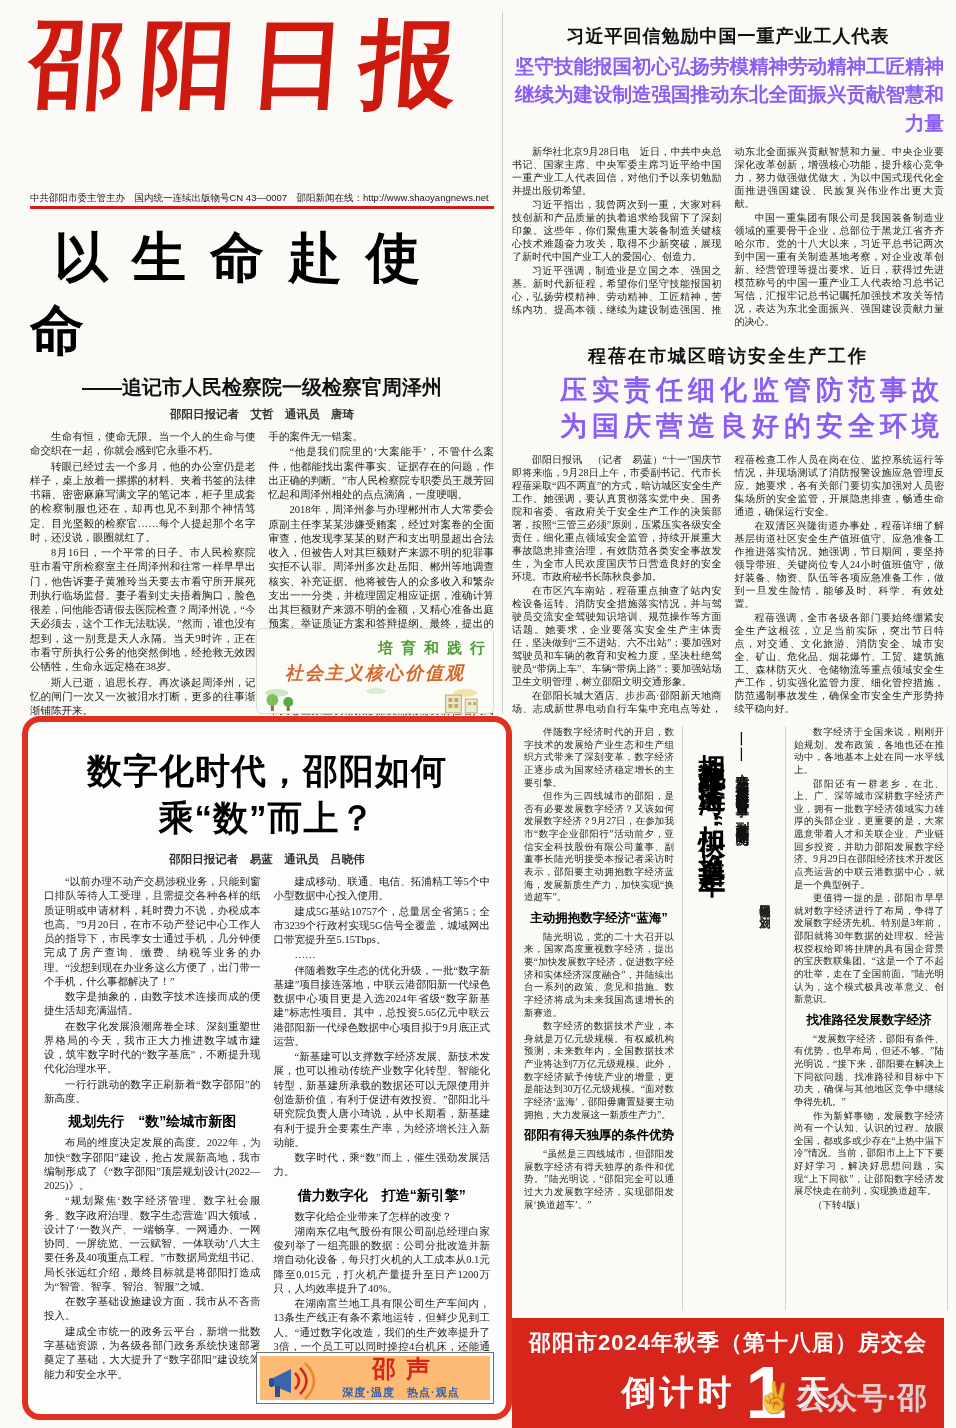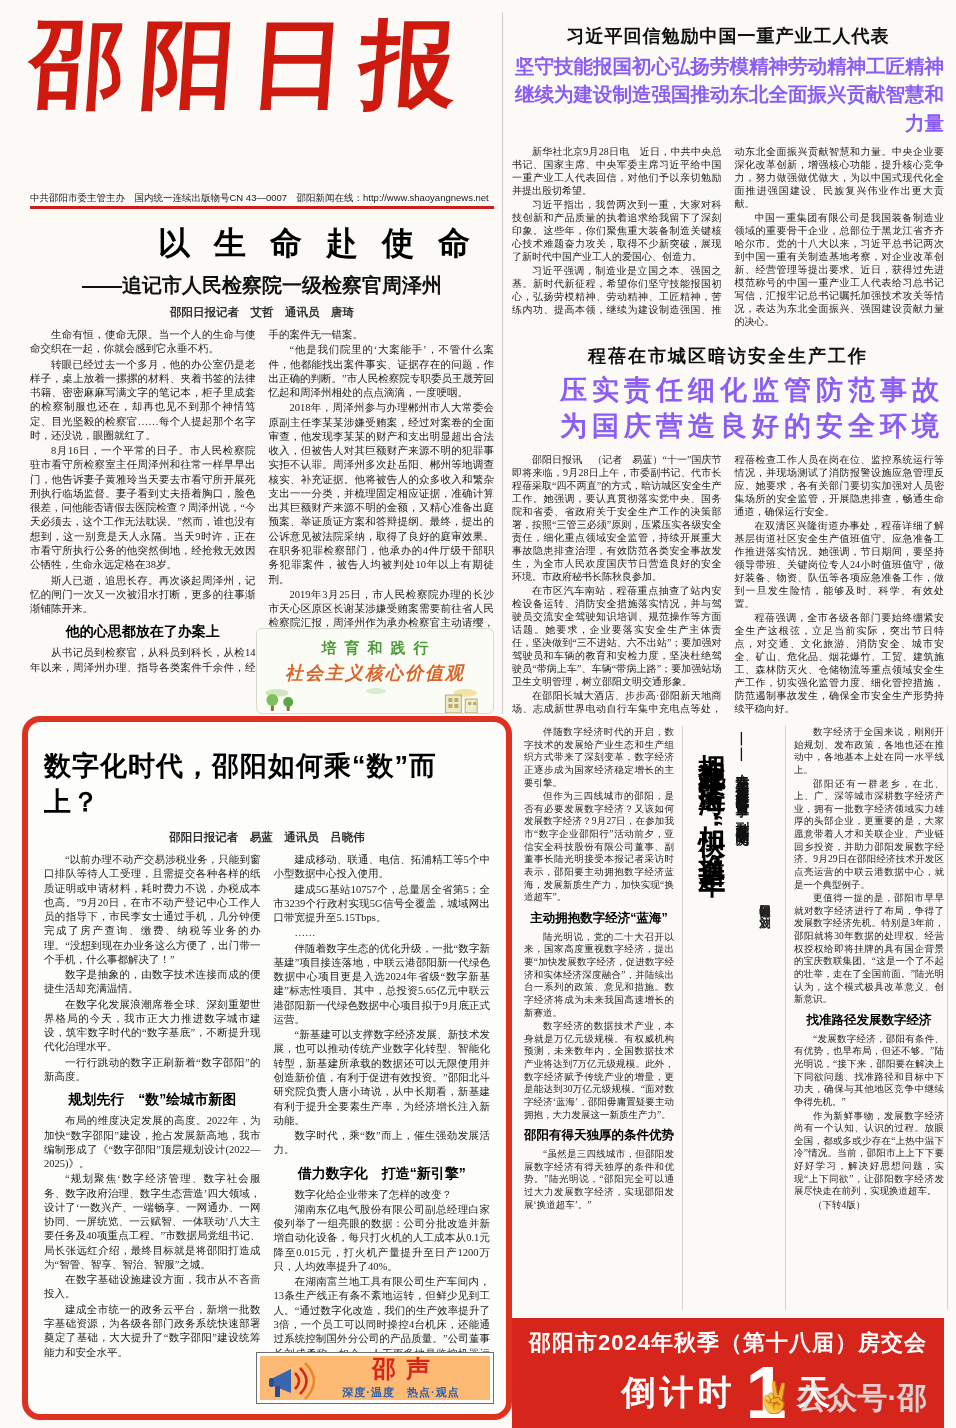--- a/index.html
+++ b/index.html
@@ -55,40 +55,40 @@
   .xi .cols2 { height:200px; margin-top:8px; }
 
   
   .chengbei { position:absolute; left:512px; top:344px; width:432px; height:370px; }
   .chengbei .kicker { font-size:18px; letter-spacing:2px; }
   .chengbei .bighead { font-size:27px; letter-spacing:5px; line-height:1.35; margin-top:4px; }
   .chengbei .cols2 { height:282px; margin-top:8px; }
 
   
   .zhou { position:absolute; left:30px; top:222px; width:464px; height:494px; }
-  .zhou-title { font-family:"Liberation Sans", sans-serif; text-align:right; font-weight:900;
-    font-size:32px; letter-spacing:24px; text-indent:24px; color:#000; }
+  .zhou-title { font-family:"Liberation Sans", sans-serif; text-align:left; font-weight:900;
+    font-size:54px; letter-spacing:24px; text-indent:24px; color:#000; }
   .zhou-sub { font-family:"Liberation Sans", sans-serif; text-align:center; font-weight:bold;
     font-size:20px; margin-top:6px; color:#111; }
   .zhou .byline { margin-top:6px; }
   .zhou .cols2 { height:376px; margin-top:8px; }
 
   .values-banner { position:absolute; right:0; bottom:2px; width:238px; height:86px;
     background:#fcfcf6; border:1px solid #d9d9cc; border-radius:6px; z-index:3; overflow:hidden; padding-top:10px; }
-  .vb-line1 { text-align:center; font-family:"Liberation Sans", sans-serif; font-weight:bold;
+  .vb-line1 { text-align:right; font-family:"Liberation Sans", sans-serif; font-weight:bold;
     font-size:15px; color:#4f9d3a; letter-spacing:8px; text-indent:8px; }
   .vb-line2 { text-align:center; font-weight:bold; font-style:italic; font-size:18px;
     color:#d9662a; letter-spacing:2px; margin-top:3px; }
   .vb-art { position:absolute; left:0; bottom:0; width:100%; height:26px; }
 
   
   .redbox { position:absolute; left:22px; top:716px; width:490px; height:704px;
     border:6px solid #e0301f; border-radius:18px; background:#fdfdfb; padding:26px 16px 10px; z-index:2; }
-  .digital-title { font-family:"Liberation Sans", sans-serif; text-align:left; font-weight:900;
-    font-size:27px; color:#000; letter-spacing:1px; }
+  .digital-title { font-family:"Liberation Sans", sans-serif; text-align:center; font-weight:900;
+    font-size:35px; color:#000; letter-spacing:1px; }
   .redbox .byline { margin:10px 0 8px; }
   .redbox .cols2 { height:532px; }
 
   .shaosheng { position:absolute; right:12px; bottom:10px; width:238px; height:52px;
     background:#fdba74; border:1.5px solid #6d6d6d; box-shadow:0 0 0 3px #fff inset;
     display:flex; align-items:center; padding:4px 8px; z-index:4; }
   .ss-icon { width:52px; height:50px; flex:0 0 52px; }
   .ss-text { flex:1; text-align:center; }
   .ss-title { font-family:"Liberation Sans", sans-serif; font-weight:900; font-size:24px;
     color:#d6251b; letter-spacing:10px; text-indent:10px; line-height:1.1; }

